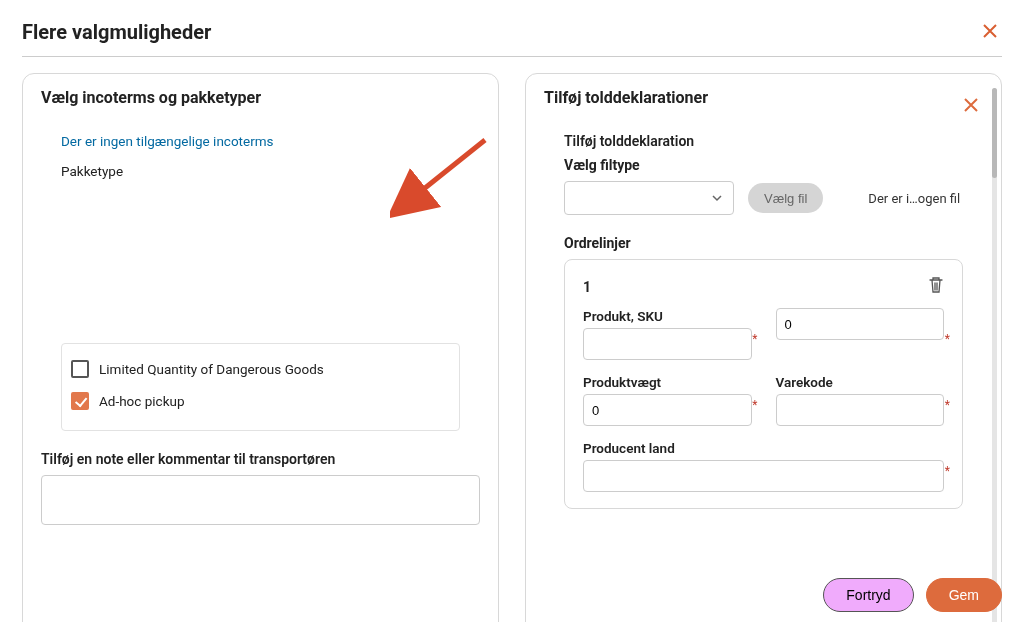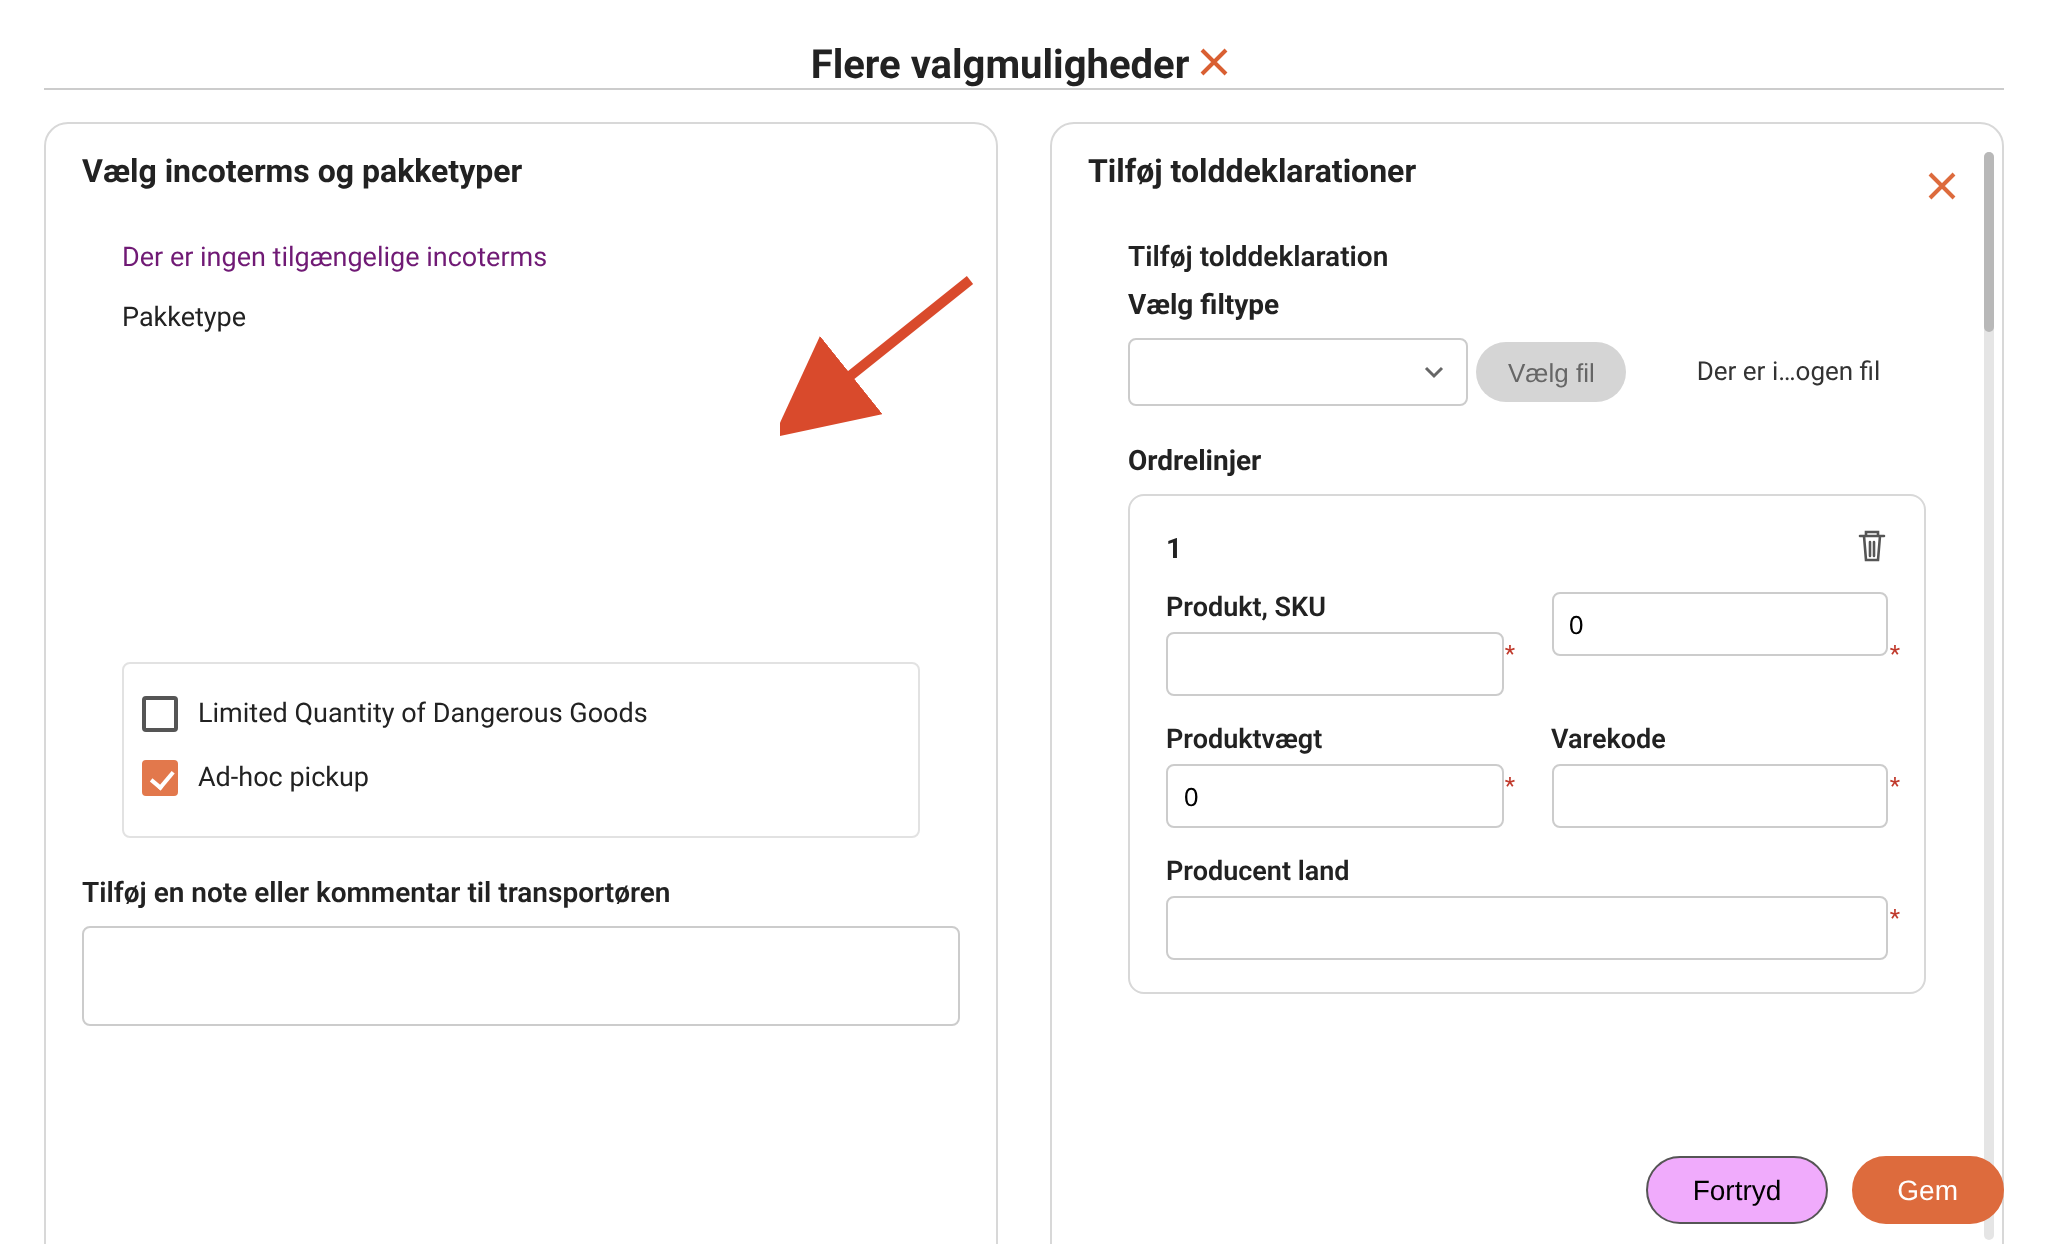--- a/index.html
+++ b/index.html
@@ -10,23 +10,24 @@
     width: 1024px;
     height: 622px;
     overflow: hidden;
     position: relative;
   }
   .modal {
     padding: 20px 22px 12px 22px;
   }
   .modal-header {
     display: flex;
-    justify-content: center;
+    justify-content: space-between;
     align-items: center;
     border-bottom: 1px solid #ccc;
+    padding-bottom: 12px;
     margin-bottom: 16px;
   }
   .modal-title {
     font-size: 20px;
     font-weight: 700;
   }
   .close-x {
     color: #d95f32;
     font-size: 20px;
     cursor: pointer;
@@ -50,21 +51,21 @@
     font-weight: 700;
     margin-bottom: 16px;
   }
   .panel-right-head {
     display:flex;
     justify-content:space-between;
     align-items:center;
   }
   .subtext {
     font-size: 13.5px;
-    color: #701a75;
+    color: #0369a1;
     margin-bottom: 14px;
   }
   .field-label {
     font-size: 13.5px;
     color: #222;
     margin-bottom: 4px;
   }
   .bold-label {
     font-weight: 600;
     font-size: 14px;
@@ -154,21 +155,21 @@
   .note-box {
     width: 100%;
     height: 50px;
     border: 1px solid #ccc;
     border-radius: 4px;
   }
   
   .filetype-row {
     display: flex;
     align-items: center;
-    gap: 4px;
+    gap: 14px;
     margin-bottom: 20px;
   }
   .small-select {
     width: 170px;
     height: 34px;
     border: 1px solid #ccc;
     border-radius: 4px;
     background: #fff;
     display: flex;
     align-items: center;

